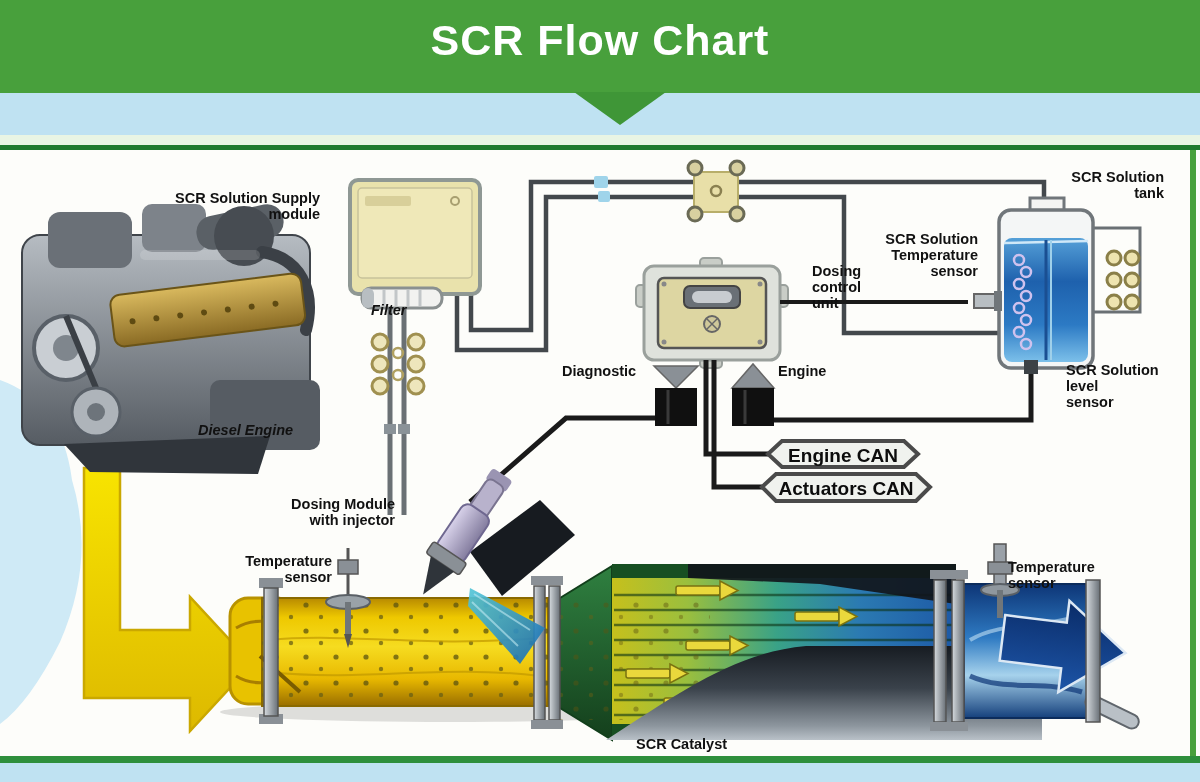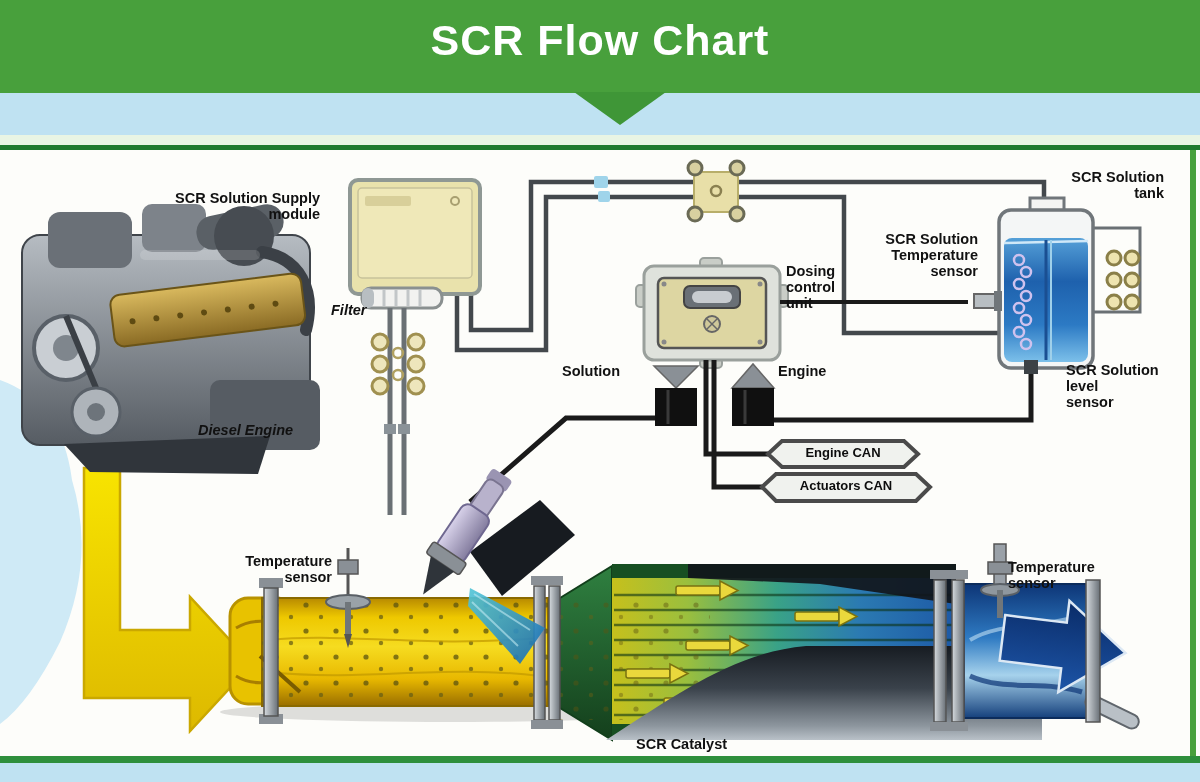--- a/index.html
+++ b/index.html
@@ -17,22 +17,22 @@
   .strip-pale{position:absolute;left:0;top:135px;width:100%;height:10px;background:var(--pale-green,#e9f5e4);}
   .divider{position:absolute;left:0;top:145px;width:100%;height:5px;background:var(--divider-green,#1f7a2e);}
   .panel{position:absolute;left:0;top:150px;width:100%;height:606px;background:var(--panel-bg,#fdfdfa);}
   .bottom-line{position:absolute;left:0;top:756px;width:100%;height:7px;background:var(--bottom-line-green,#2e8f3c);}
   .right-border{position:absolute;left:1190px;top:150px;width:6px;height:606px;background:var(--right-border-green,#48a03c);}
   svg{position:absolute;left:0;top:0;}
   .lbl{position:absolute;font-weight:700;font-size:14.5px;line-height:1.12;
     color:var(--label-black,#111);white-space:pre-line;}
   .lbl.r{text-align:right;}
   .lbl.c{}
-  .lbl.i{font-style:italic;}
-  .can-text{position:absolute;font-weight:700;font-size:13px;color:#0c0c0c;text-align:center;}
+  .lbl.i{font-style:italic;margin-left:40px;}
+  .can-text{position:absolute;font-weight:700;font-size:19px;color:#0c0c0c;text-align:center;}
 </style>
 </head>
 <body>
 
 <div id="stage">
 
   <div class="banner"></div>
   <div class="title">SCR Flow Chart</div>
   <div class="pointer"></div>
   <div class="strip-pale"></div>
@@ -358,26 +358,28 @@
       <rect x="446" y="505" width="32" height="56" rx="8" fill="url(#lavGrad)" stroke="#6f6890" stroke-width="2"></rect>
       <rect x="442" y="556" width="40" height="14" rx="3" fill="#8a9096" stroke="#555" stroke-width="1.5"></rect>
       <polygon points="448,570 476,570 463,606" fill="#2f343a"></polygon>
     </g>
   </svg>
 
   <div class="lbl r" style="left:148px;top:190px;width:172px;">SCR Solution Supply
 module</div>
   <div class="lbl i" style="left:331px;top:302px;width:48px;">Filter</div>
   <div class="lbl" style="left:198px;top:422px;width:120px;font-style:italic;">Diesel Engine</div>
+  <div class="lbl r" style="left:249px;top:496px;width:146px;">Dosing Module
+with injector</div>
   <div class="lbl r" style="left:220px;top:553px;width:112px;">Temperature
 sensor</div>
-  <div class="lbl" style="left:786px;top:263px;width:70px;">Dosing
+  <div class="lbl" style="left:812px;top:263px;width:70px;">Dosing
 control
 unit</div>
-  <div class="lbl" style="left:562px;top:363px;width:84px;">Solution</div>
+  <div class="lbl" style="left:562px;top:363px;width:84px;">Diagnostic</div>
   <div class="lbl" style="left:778px;top:363px;width:70px;">Engine</div>
   <div class="can-text" style="left:772px;top:445px;width:142px;">Engine CAN</div>
   <div class="can-text" style="left:766px;top:478px;width:160px;">Actuators CAN</div>
   <div class="lbl r" style="left:1040px;top:169px;width:124px;">SCR Solution
 tank</div>
   <div class="lbl r" style="left:856px;top:231px;width:122px;">SCR Solution
 Temperature
 sensor</div>
   <div class="lbl" style="left:1066px;top:362px;width:104px;">SCR Solution
 level

